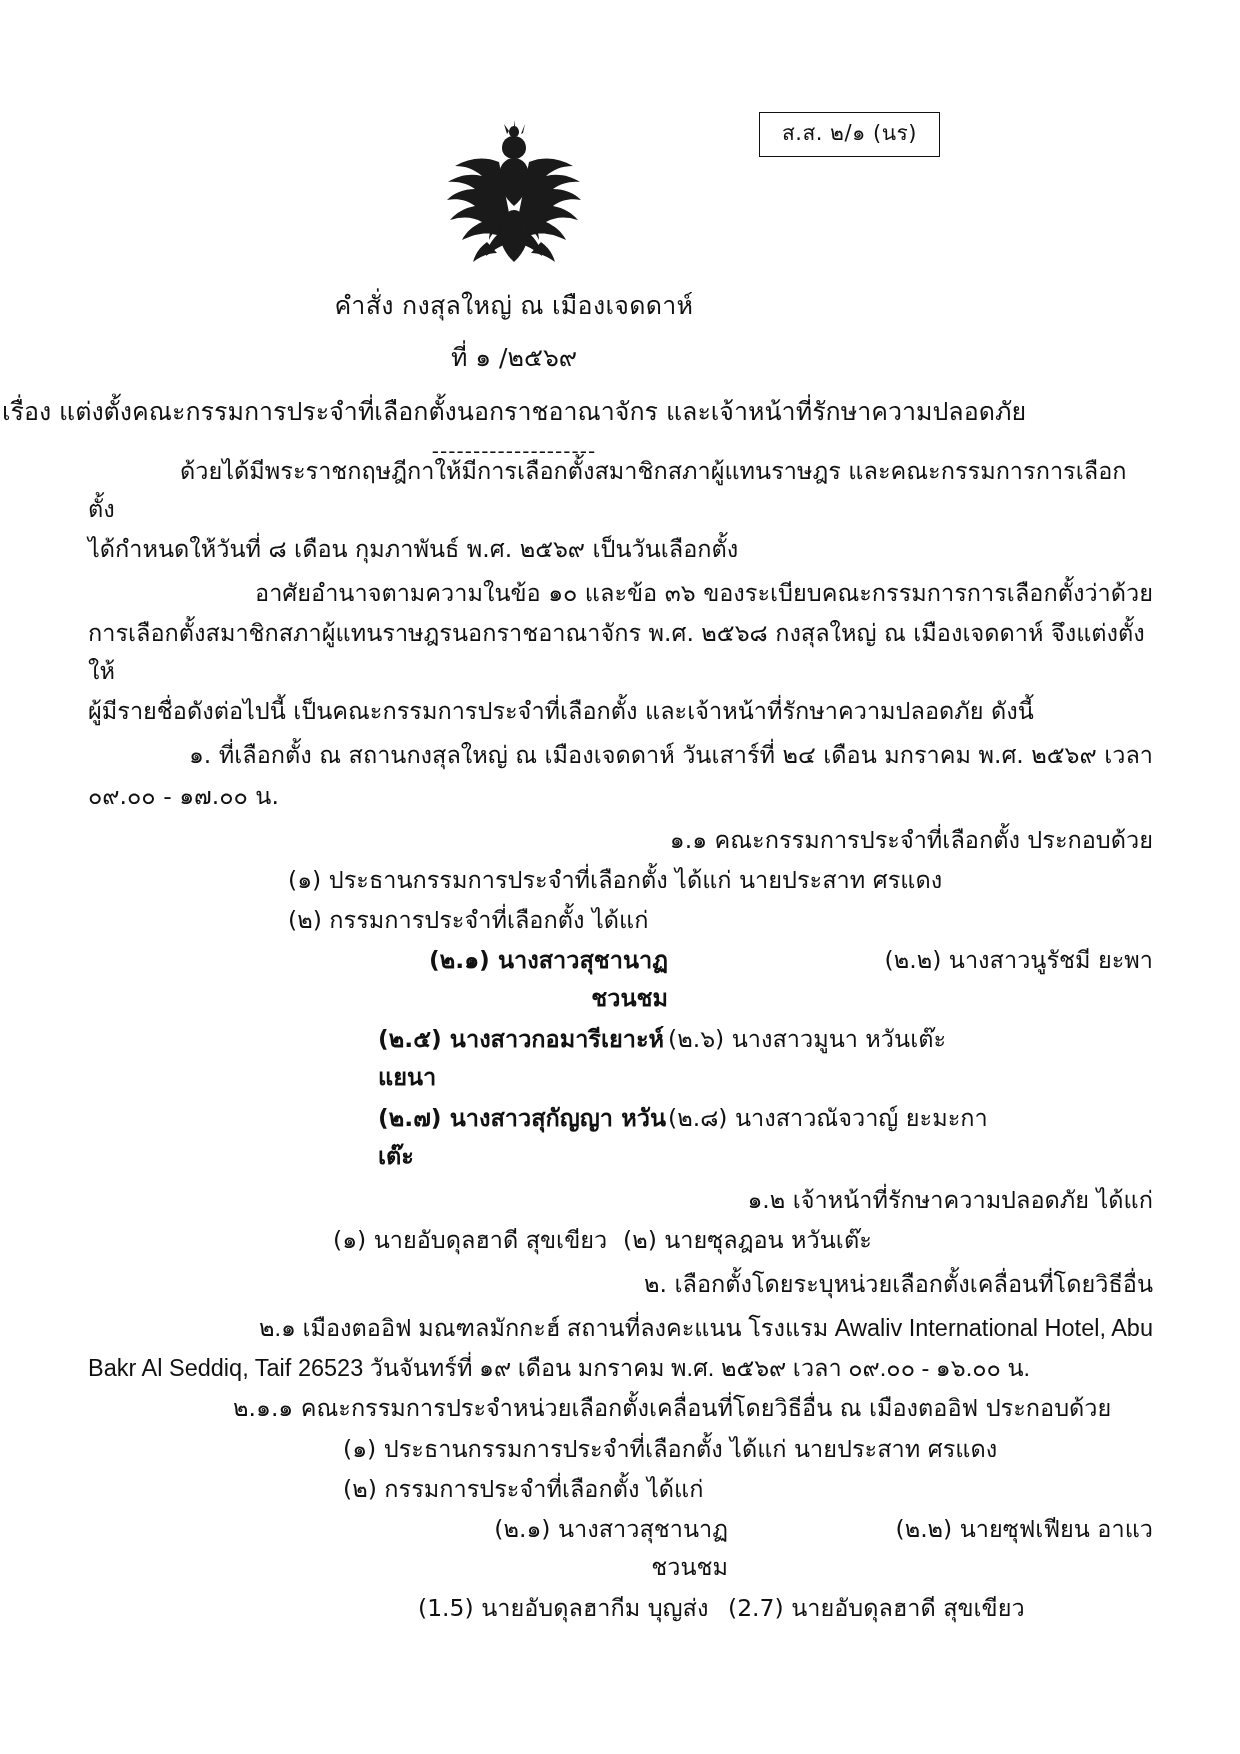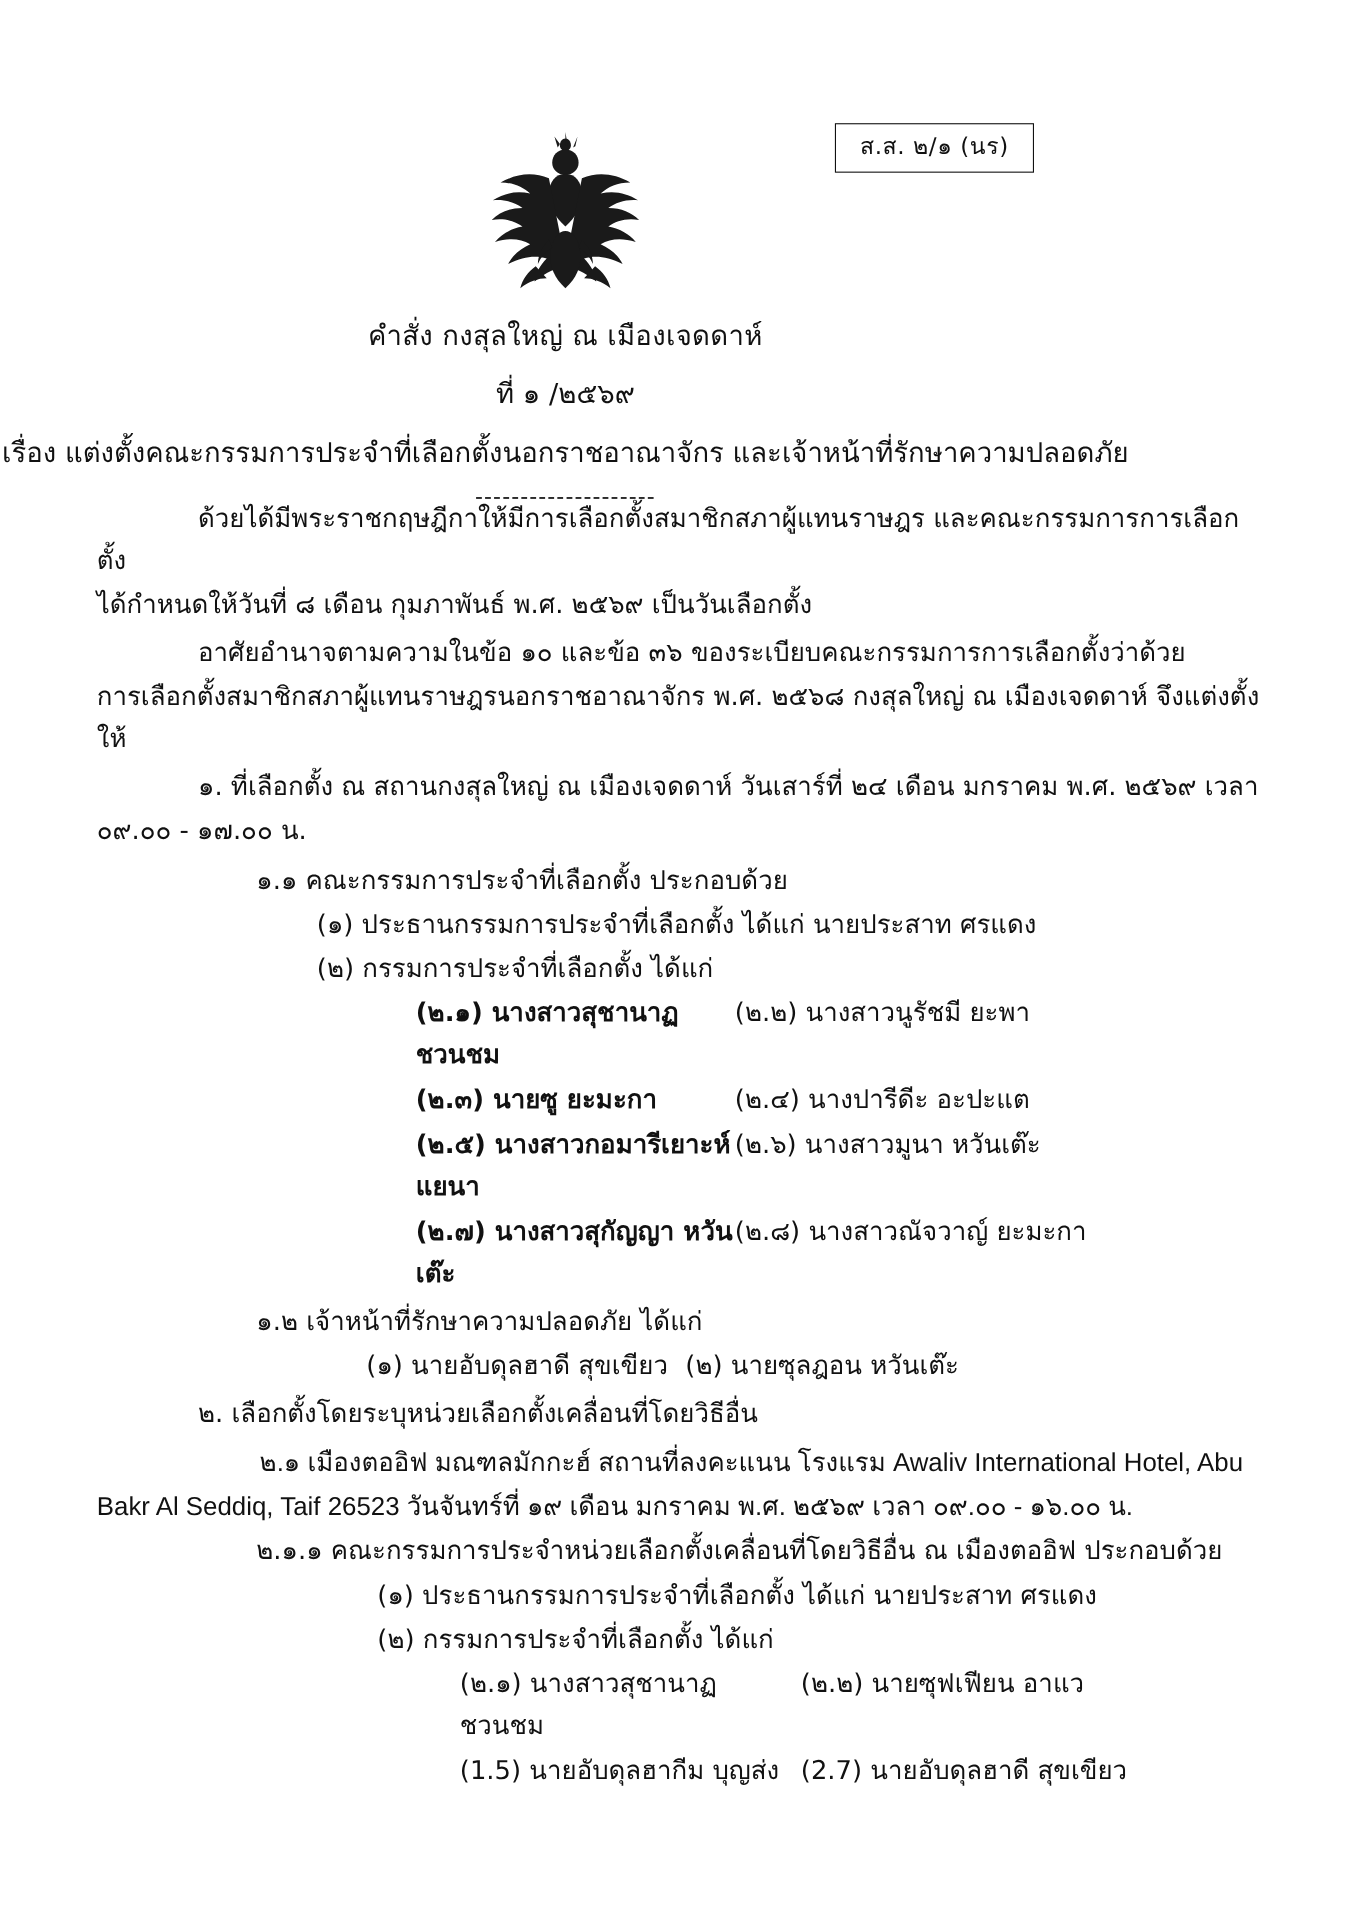--- a/index.html
+++ b/index.html
@@ -85,21 +85,21 @@
   }
   .p {
     margin: 0 0 2px 0;
     text-align: left;
   }
   .indent-1 { text-indent: 92px; }
   .indent-2 { text-indent: 148px; }
   .lead-1 { padding-left: 145px; }
   .lead-2 { padding-left: 200px; }
   .lead-3 { padding-left: 255px; }
-  .gap-s { margin-top: 6px; }
+  .gap-s { margin-top: 6px; text-align: right; }
 
   
   .namerow {
     display: flex;
     padding-left: 290px;
     margin: 0 0 3px 0;
   }
   .namerow .c1 { width: 290px; flex: 0 0 290px; font-weight: bold; }
   .namerow .c2 { flex: 1 1 auto; }
 
@@ -159,37 +159,34 @@
     <div class="rule">--------------------</div>
   </div>
 
   <div class="body-text">
 
     <p class="p indent-1">ด้วยได้มีพระราชกฤษฎีกาให้มีการเลือกตั้งสมาชิกสภาผู้แทนราษฎร และคณะกรรมการการเลือกตั้ง</p>
     <p class="p">ได้กำหนดให้วันที่ ๘ เดือน กุมภาพันธ์ พ.ศ. ๒๕๖๙ เป็นวันเลือกตั้ง</p>
 
     <p class="p indent-1 gap-s">อาศัยอำนาจตามความในข้อ ๑๐ และข้อ ๓๖ ของระเบียบคณะกรรมการการเลือกตั้งว่าด้วย</p>
     <p class="p">การเลือกตั้งสมาชิกสภาผู้แทนราษฎรนอกราชอาณาจักร พ.ศ. ๒๕๖๘ กงสุลใหญ่ ณ เมืองเจดดาห์ จึงแต่งตั้งให้</p>
+    <p class="p">ผู้มีรายชื่อดังต่อไปนี้ เป็นคณะกรรมการประจำที่เลือกตั้ง และเจ้าหน้าที่รักษาความปลอดภัย ดังนี้</p>
 
     <p class="p indent-1 gap-s">๑. ที่เลือกตั้ง ณ สถานกงสุลใหญ่ ณ เมืองเจดดาห์ วันเสาร์ที่ ๒๔ เดือน มกราคม พ.ศ. ๒๕๖๙ เวลา</p>
     <p class="p">๐๙.๐๐ - ๑๗.๐๐ น.</p>
 
     <p class="p lead-1 gap-s">๑.๑  คณะกรรมการประจำที่เลือกตั้ง ประกอบด้วย</p>
     <p class="p lead-2">(๑) ประธานกรรมการประจำที่เลือกตั้ง ได้แก่ นายประสาท ศรแดง</p>
     <p class="p lead-2">(๒) กรรมการประจำที่เลือกตั้ง  ได้แก่</p>
 
     <div class="namerow gap-s">
       <span class="c1">(๒.๑) นางสาวสุชานาฏ ชวนชม</span>
       <span class="c2">(๒.๒) นางสาวนูรัชมี ยะพา</span>
     </div>
     <div class="namerow">
-      <span class="c1">(๒.๓) นายซู ยะมะกา</span>
-      <span class="c2">(๒.๔) นางปารีดีะ อะปะแต</span>
-    </div>
-    <div class="namerow">
       <span class="c1">(๒.๕) นางสาวกอมารีเยาะห์ แยนา</span>
       <span class="c2">(๒.๖) นางสาวมูนา หวันเต๊ะ</span>
     </div>
     <div class="namerow">
       <span class="c1">(๒.๗) นางสาวสุกัญญา หวันเต๊ะ</span>
       <span class="c2">(๒.๘) นางสาวณัจวาญ์ ยะมะกา</span>
     </div>
 
     <p class="p lead-1 gap-s">๑.๒ เจ้าหน้าที่รักษาความปลอดภัย ได้แก่</p>
 

